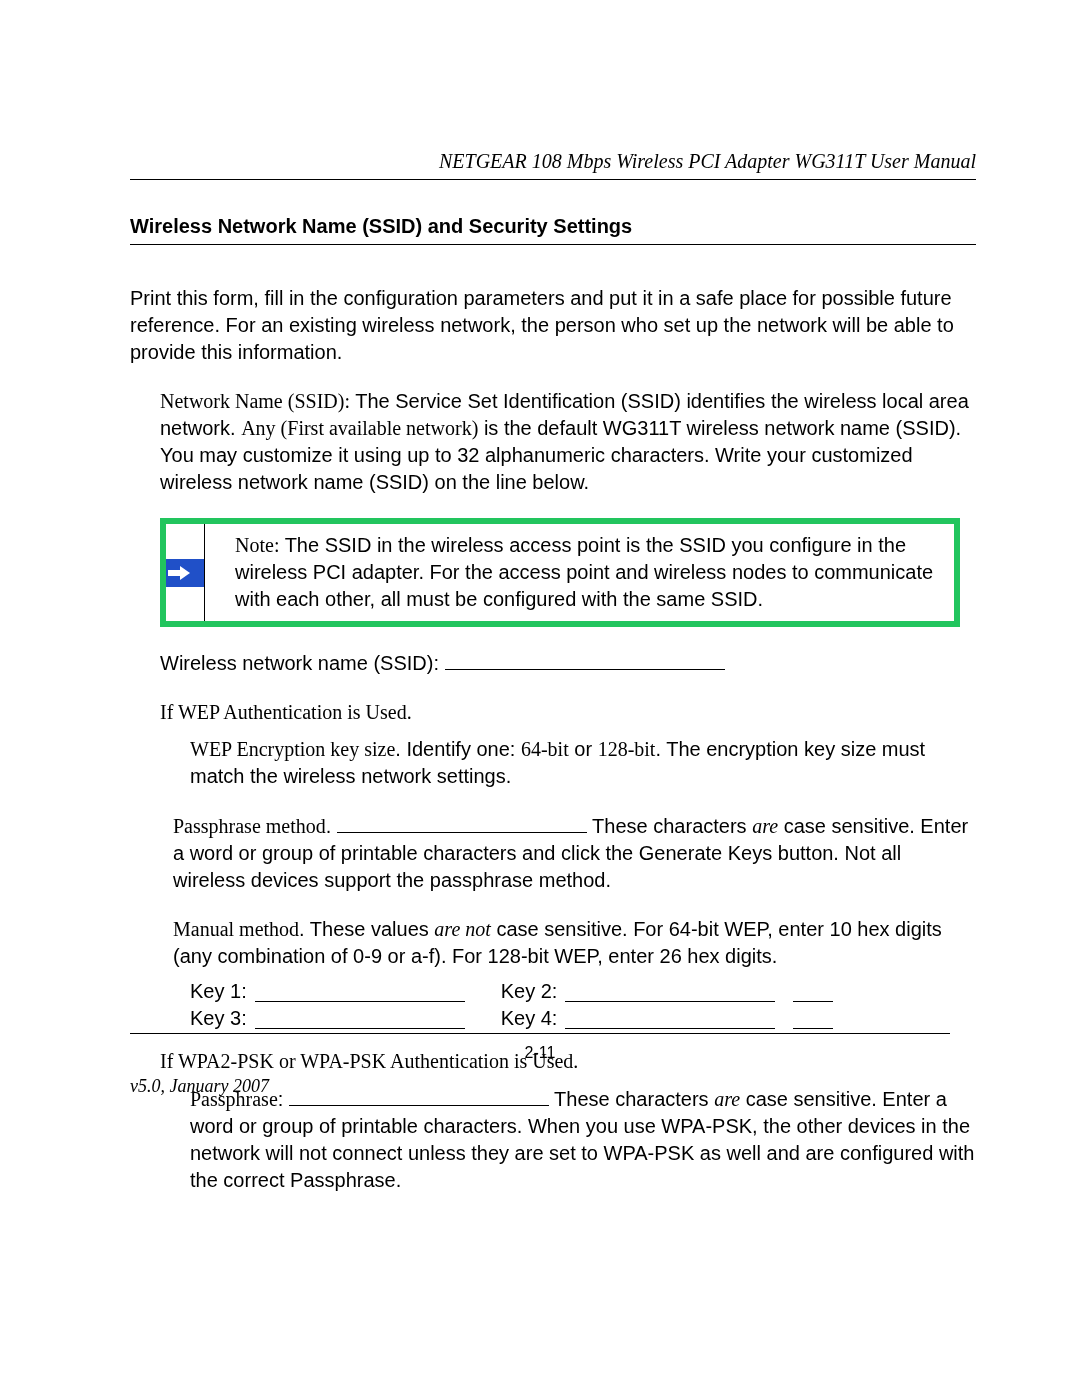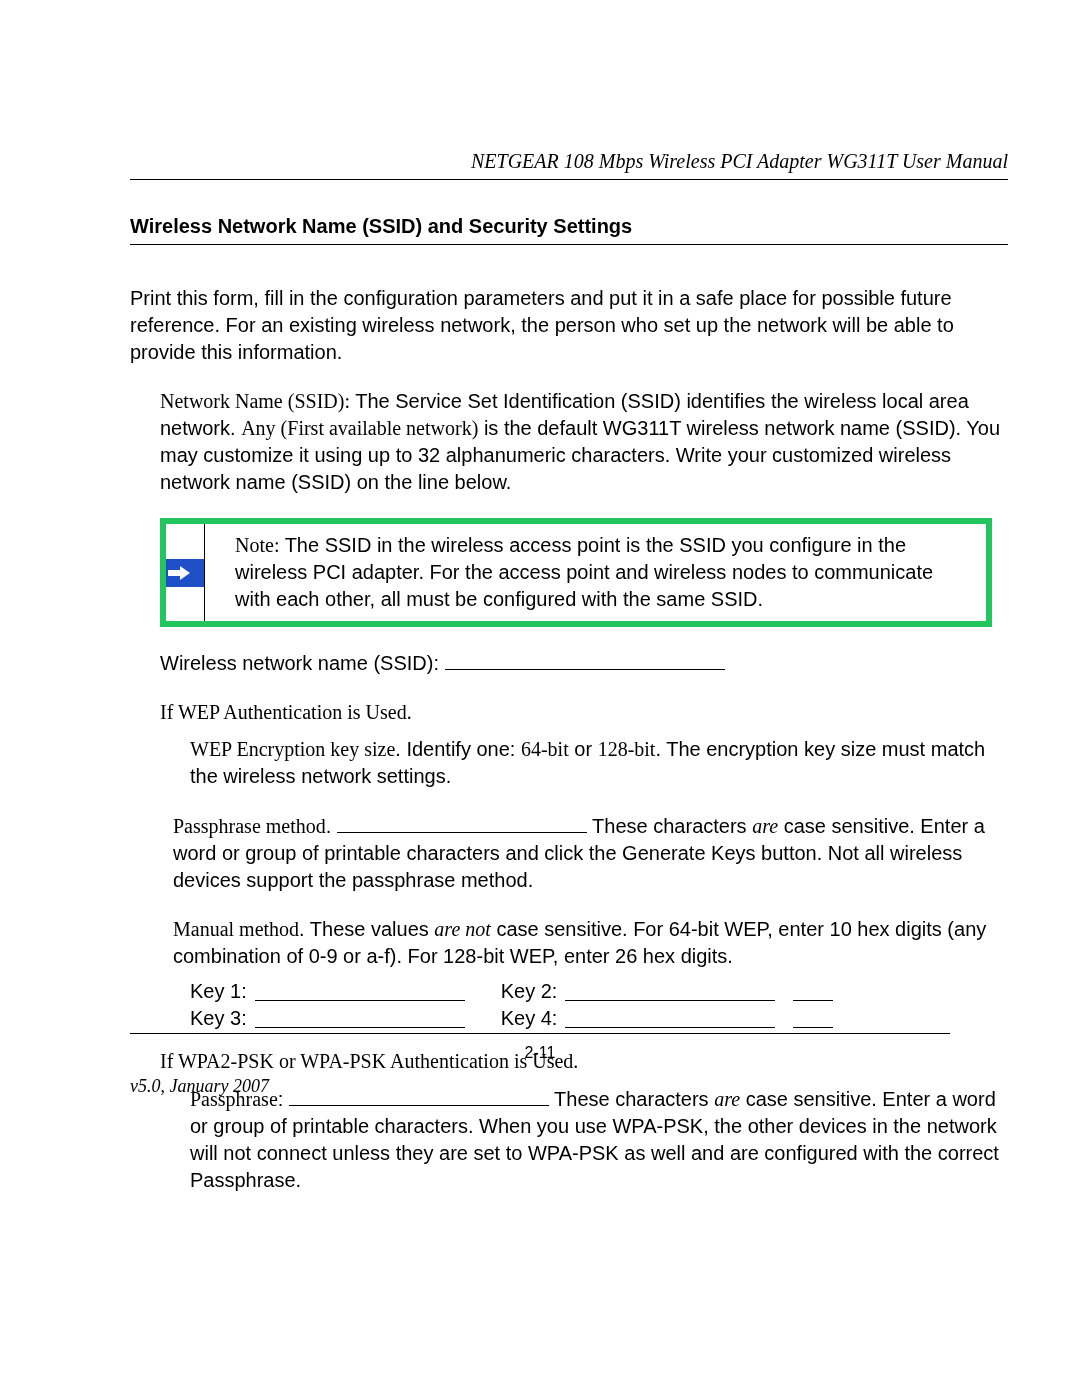--- a/index.html
+++ b/index.html
@@ -8,21 +8,21 @@
     background: #fff;
     color: #000;
     font-family: Arial, Helvetica, sans-serif;
   }
   .page {
     width: 1080px;
     height: 1397px;
     position: relative;
     background: #fff;
     box-sizing: border-box;
-    padding: 150px 72px 0 130px;
+    padding: 150px 104px 0 130px;
   }
   .header-line {
     text-align: right;
     font-style: italic;
     font-family: "Times New Roman", Times, serif;
     font-size: 20px;
     padding-bottom: 6px;
     border-bottom: 1.5px solid #000;
     margin-bottom: 35px;
   }
@@ -102,21 +102,21 @@
   }
   .w210 { width: 210px; }
   .w250 { width: 250px; }
   .w260 { width: 260px; }
   .w280 { width: 280px; }
   .key-row {
     font-size: 20px;
     margin: 4px 0 4px 60px;
     display: flex;
     gap: 8px;
-    align-items: flex-start;
+    align-items: center;
   }
   .footer-area {
     position: absolute;
     left: 130px; right: 130px;
     bottom: 300px;
   }
   .footer-rule {
     border: none;
     border-top: 1.5px solid #000;
     margin: 0 0 10px 0;

